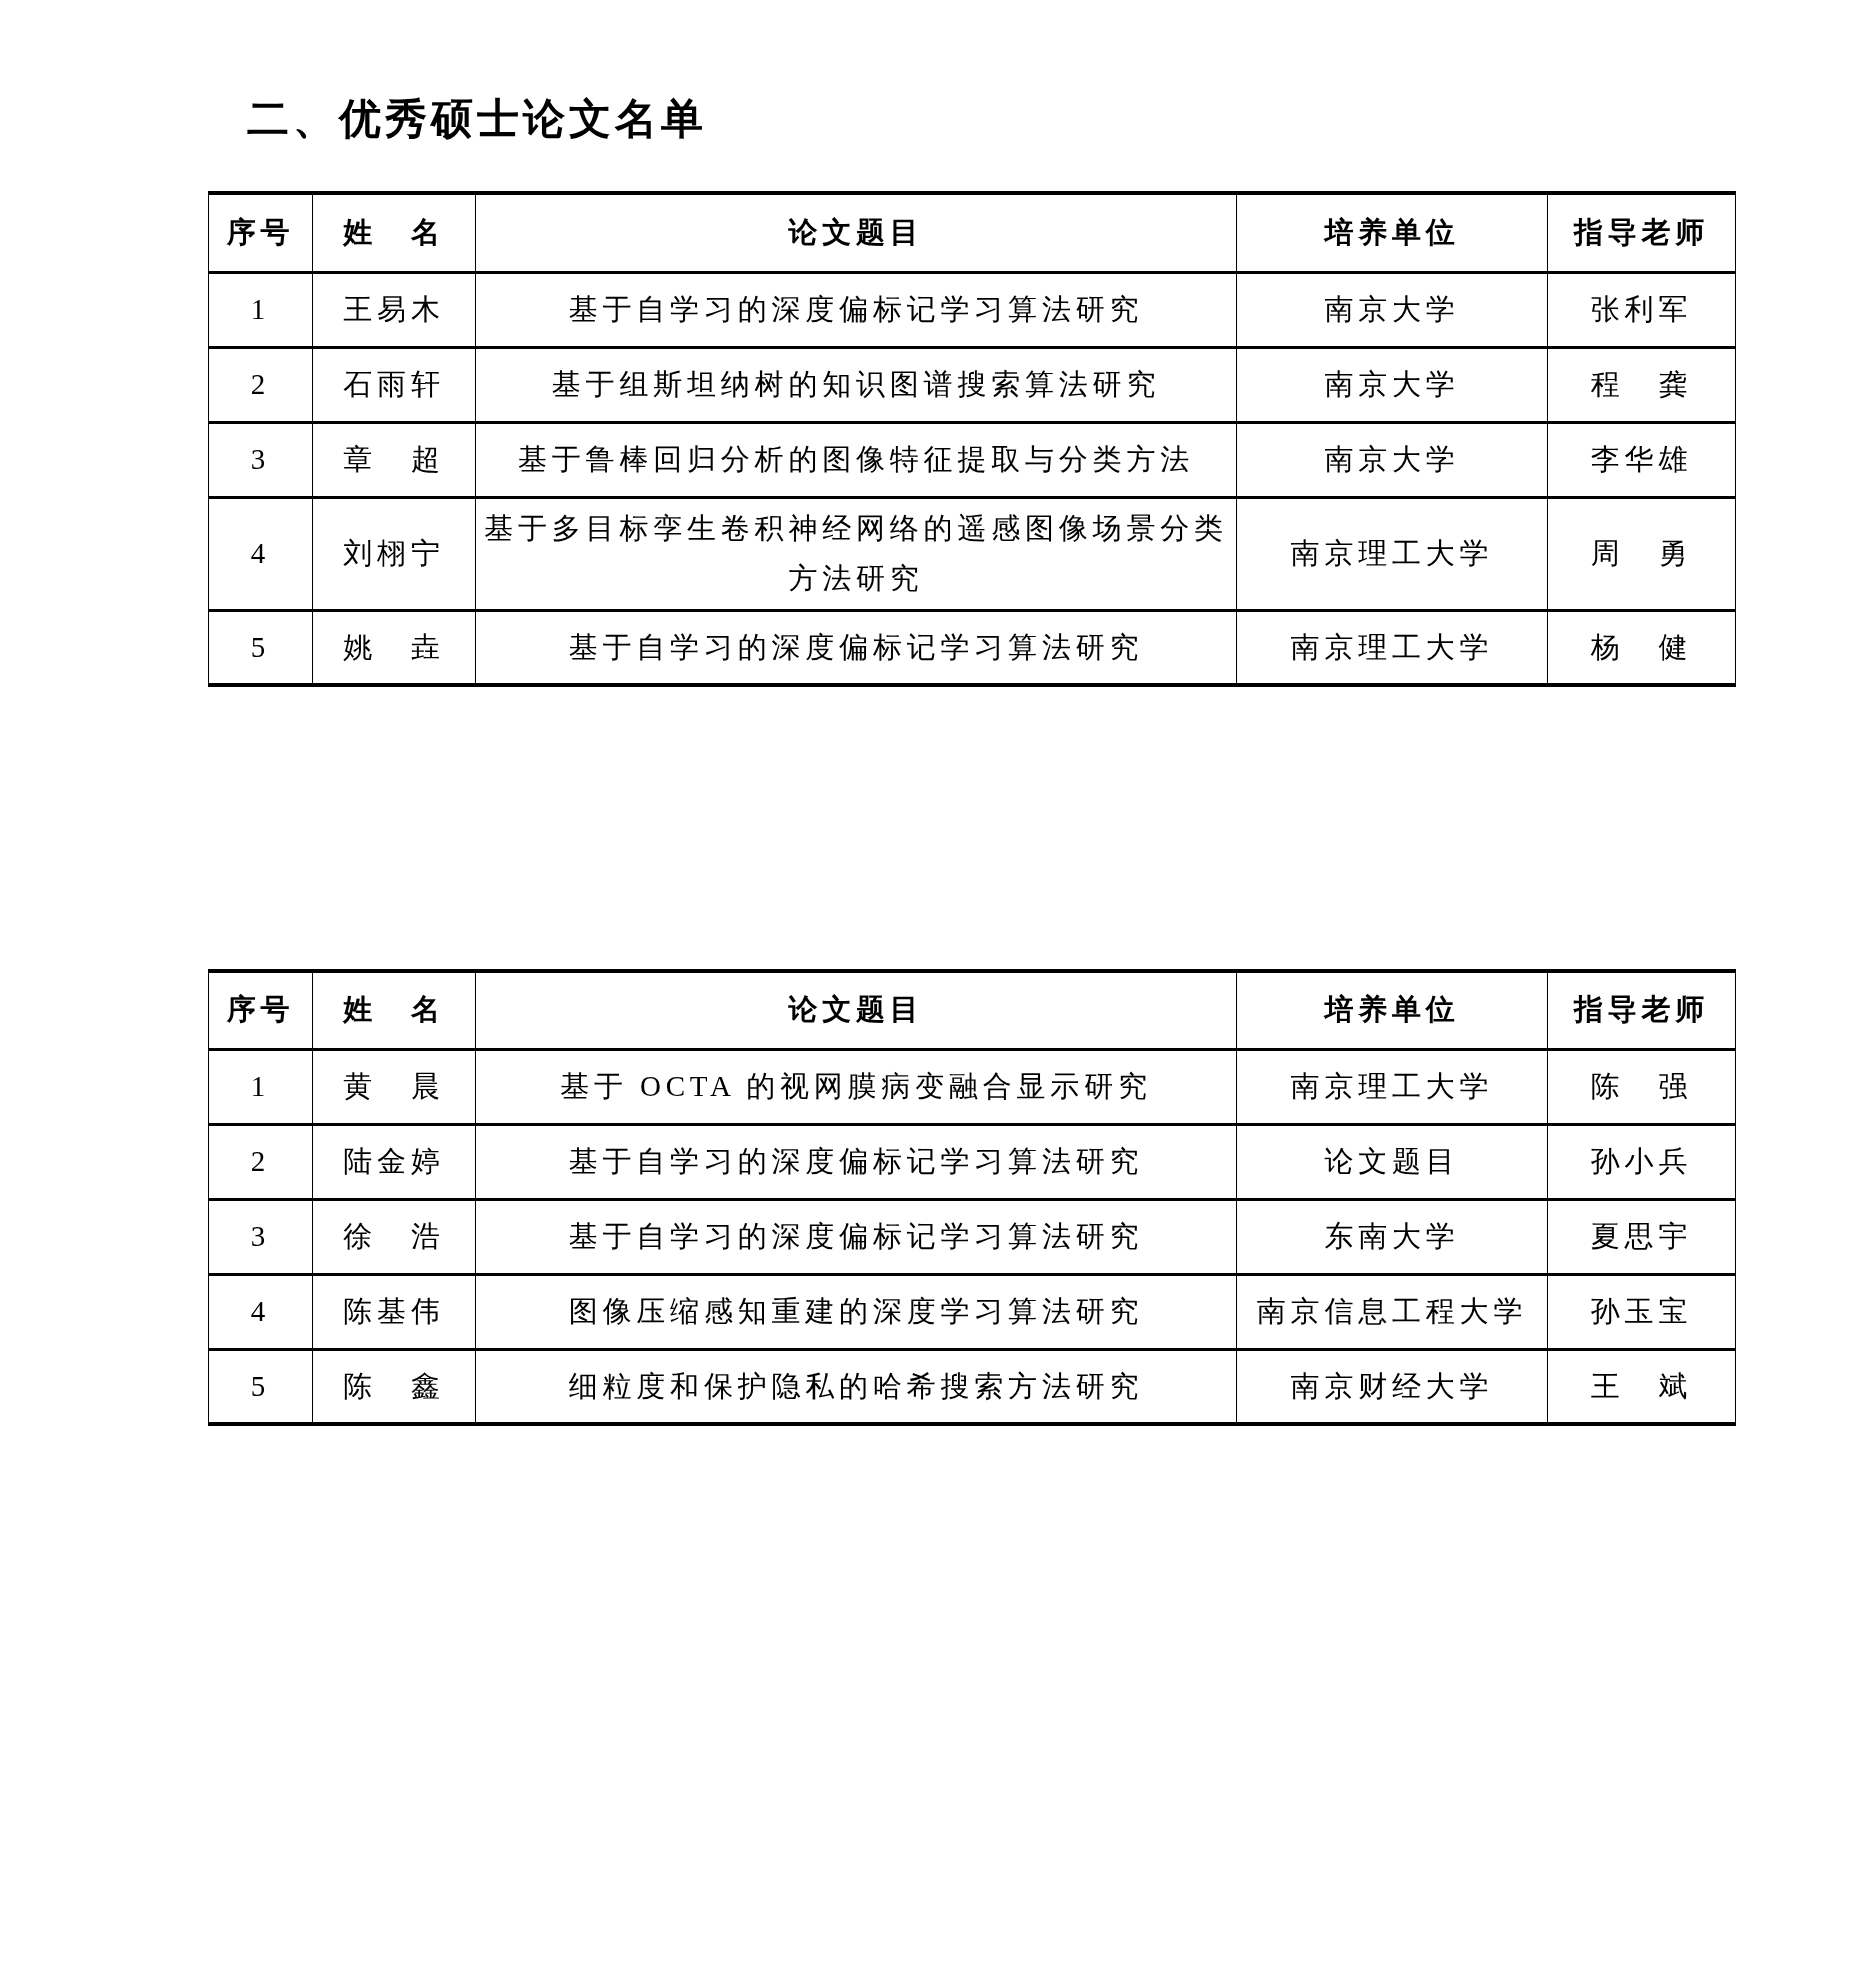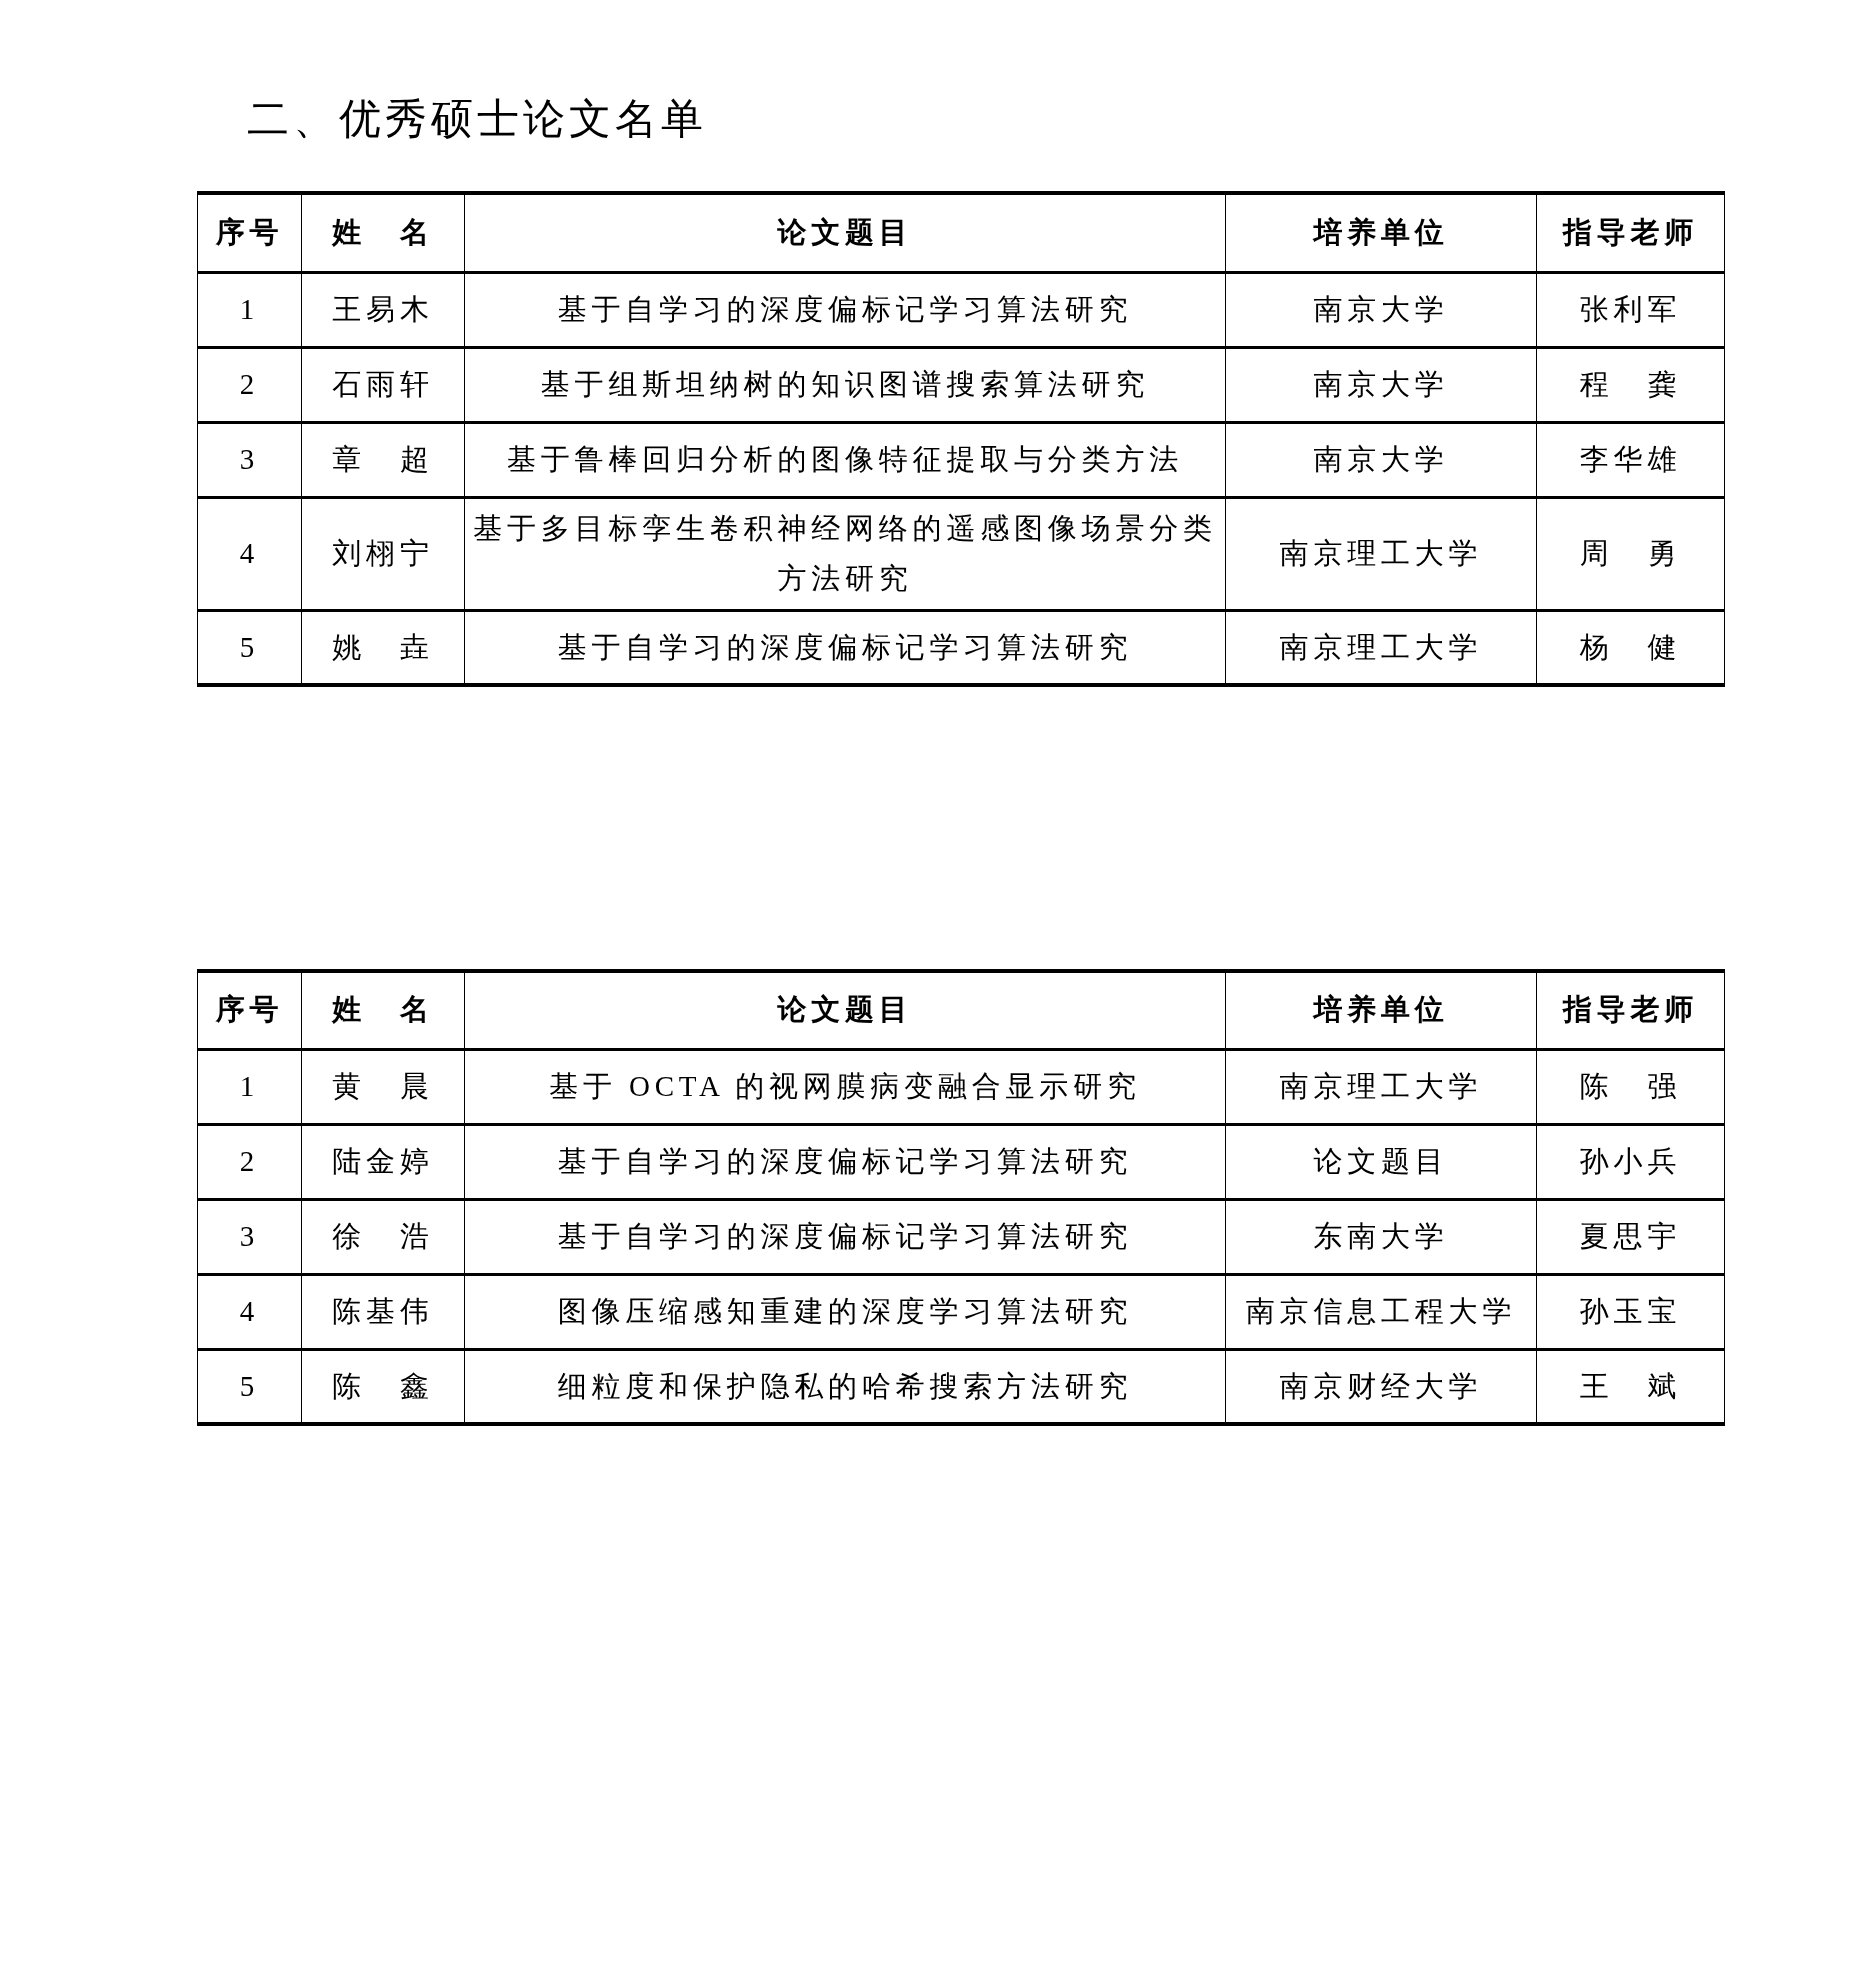--- a/index.html
+++ b/index.html
@@ -10,33 +10,33 @@
     background: #ffffff;
     color: #000000;
     font-family: "Liberation Serif", serif;
     overflow: hidden;
   }
   .section-title {
     position: absolute;
     left: 247px;
     margin: 0;
     font-family: "DejaVu Sans", sans-serif;
-    font-weight: normal;
+    font-weight: bold;
     font-size: 42px;
     letter-spacing: 4px;
     line-height: 1.1;
     color: #000000;
     white-space: nowrap;
   }
   #section1-title { top: 96px; }
   #section2-title { top: 865px; }
 
   table.papers {
     position: absolute;
-    left: 197px;
+    left: 208px;
     width: 1526px;
     border-collapse: collapse;
     table-layout: fixed;
     background: #ffffff;
   }
   #table1 { top: 191px; }
   #table2 { top: 969px; }
 
   table.papers th, table.papers td {
     border: 1.6px solid #000000;

